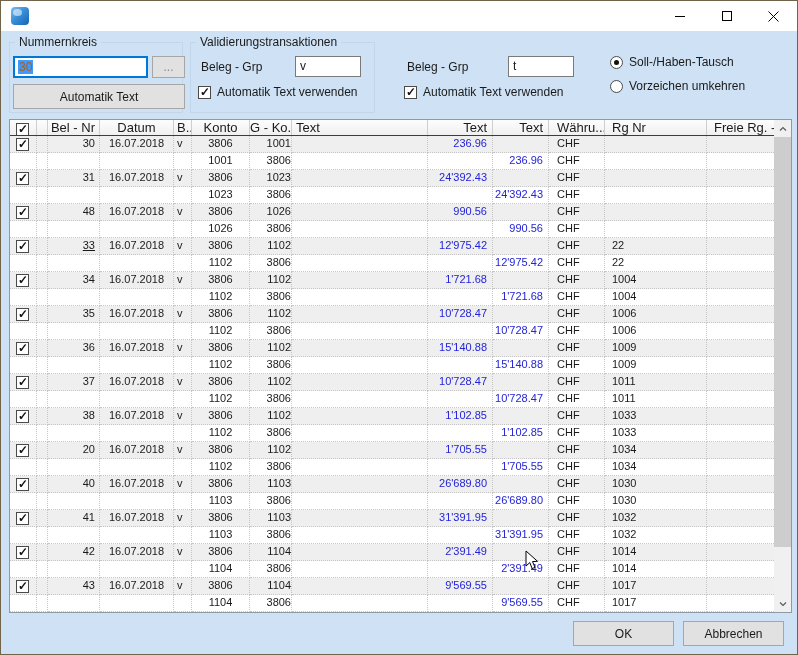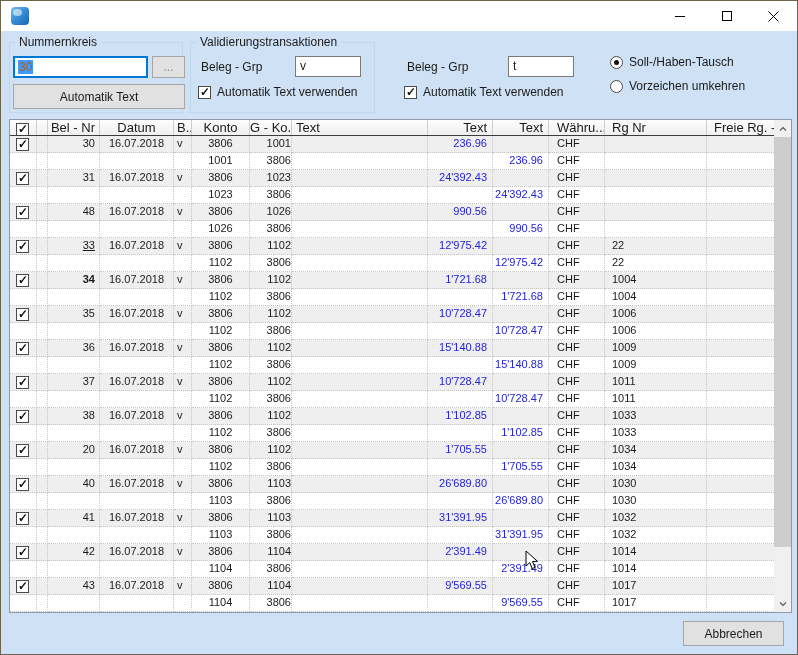--- a/index.html
+++ b/index.html
@@ -274,21 +274,21 @@
           <div class="td c-text" style="width: 136px;"></div>
           <div class="td c-soll" style="width: 65px;"></div>
           <div class="td c-haben" style="width: 56px;">12'975.42</div>
           <div class="td c-waehrung" style="width: 56px;">CHF</div>
           <div class="td c-rg" style="width: 102px;">22</div>
           <div class="td c-freie" style="width: 69px;"></div>
         </div>
         <div class="tr stripe">
           <div class="td c-check" style="width: 27px;"><span class="checkbox on"></span></div>
           <div class="td c-sp" style="width: 11px;"></div>
-          <div class="td c-bel" style="width: 52px; font-weight: bold;">34</div>
+          <div class="td c-bel" style="width: 52px;">34</div>
           <div class="td c-datum" style="width: 74px;">16.07.2018</div>
           <div class="td c-b" style="width: 18px;">v</div>
           <div class="td c-konto" style="width: 58px;">3806</div>
           <div class="td c-gko" style="width: 42px;">1102</div>
           <div class="td c-text" style="width: 136px;"></div>
           <div class="td c-soll" style="width: 65px;">1'721.68</div>
           <div class="td c-haben" style="width: 56px;"></div>
           <div class="td c-waehrung" style="width: 56px;">CHF</div>
           <div class="td c-rg" style="width: 102px;">1004</div>
           <div class="td c-freie" style="width: 69px;"></div>
@@ -587,19 +587,20 @@
       </div>
       <div class="sb-thumb"></div>
       <div class="sb-btn down">
         <svg class="chev" viewBox="0 0 8 8">
           <path d="M1 2.5 L4 5.5 L7 2.5" stroke="#5a5a5a" stroke-width="1.2" fill="none"></path>
         </svg>
       </div>
     </div>
   </div>
 
+  <div class="btn footer-btn" style="left:572px; position:absolute;">OK</div>
   <div class="btn footer-btn" style="left:682px; position:absolute;">Abbrechen</div>
 
   <svg class="cursor" viewBox="0 0 14 21">
     <path d="M1 1 L1 16 L4.8 12.6 L7.2 18.6 L10 17.4 L7.5 11.6 L12.5 11.3 Z" fill="#ffffff" stroke="#000000" stroke-width="1"></path>
   </svg>
 
 </div>
 
 </body></html>

